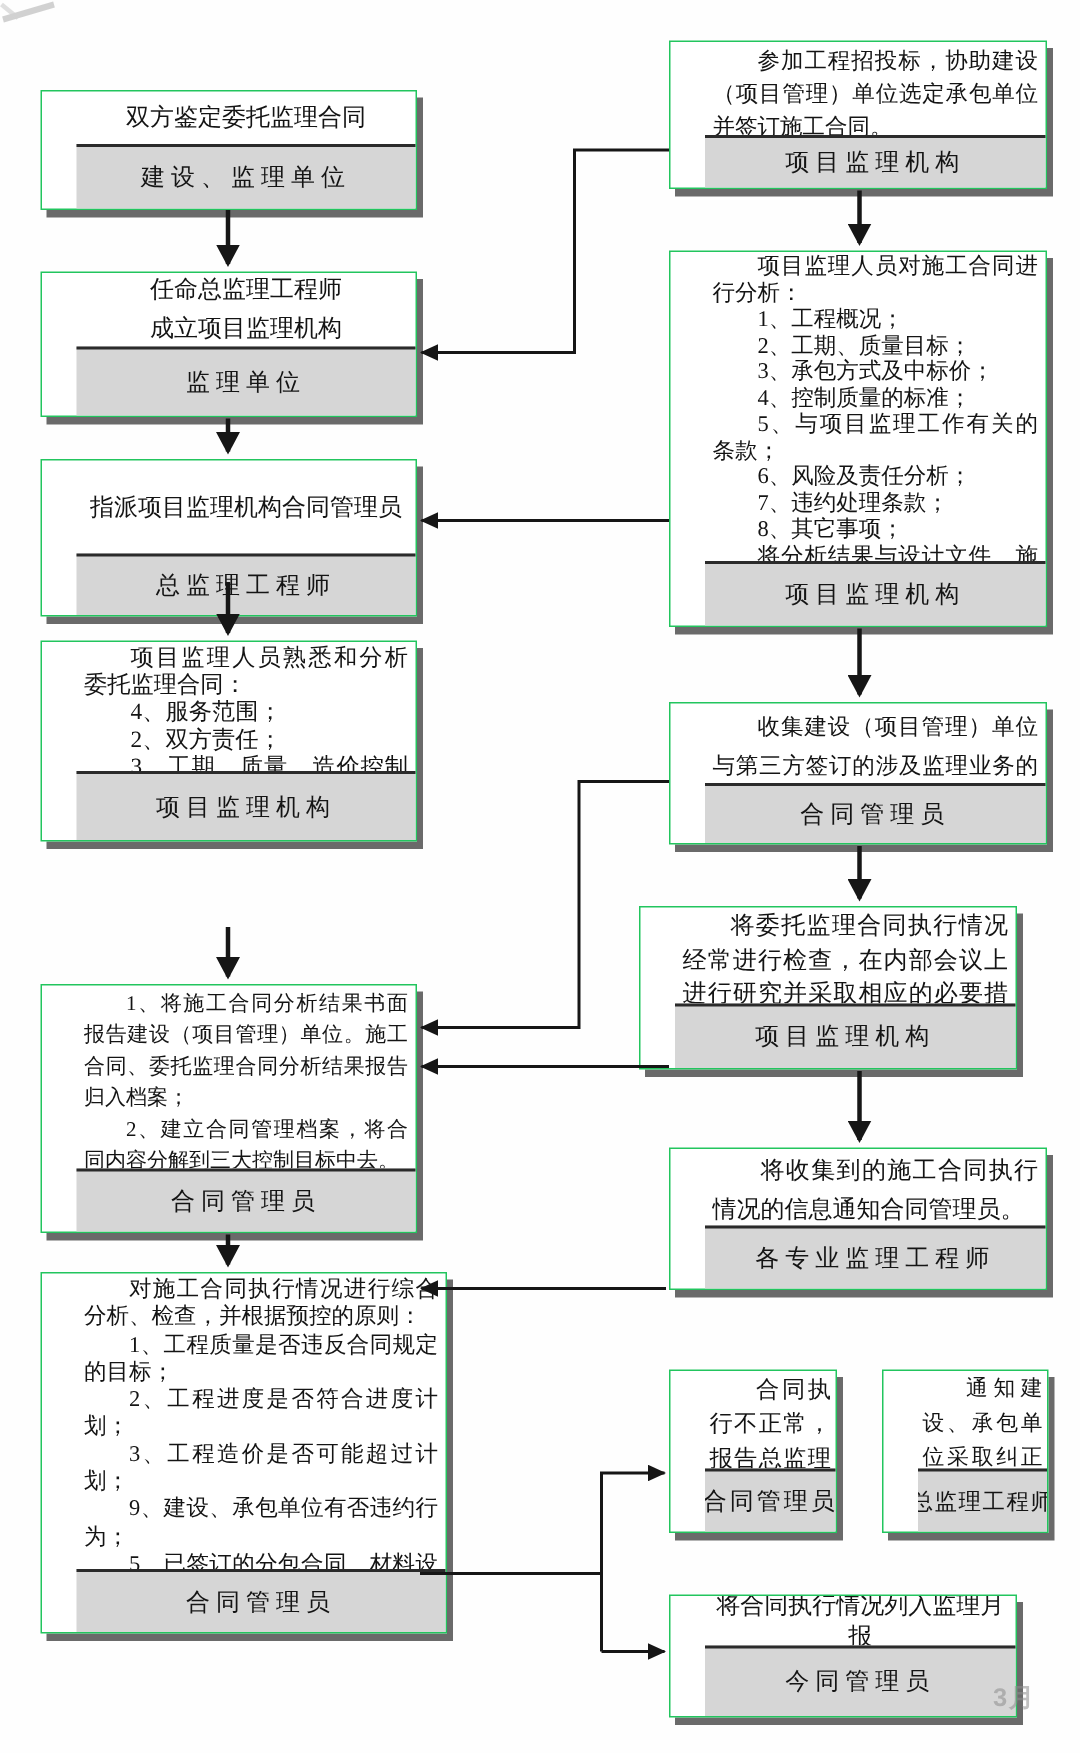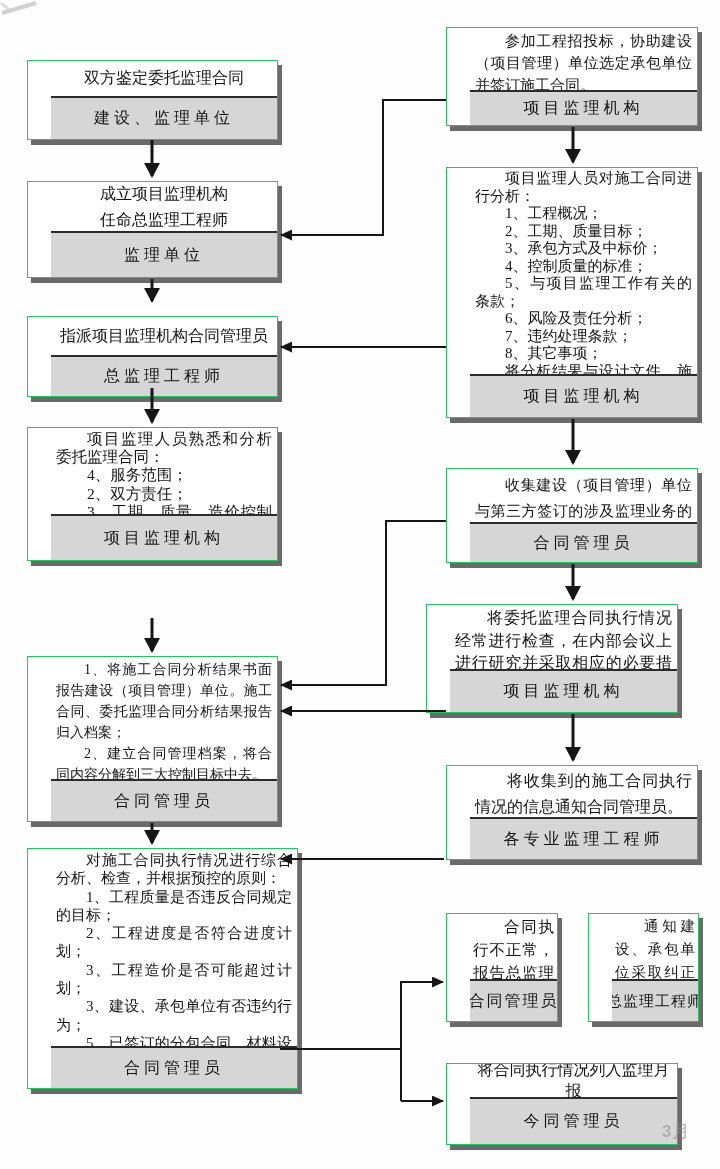--- a/index.html
+++ b/index.html
@@ -56,27 +56,27 @@
 
   <div class="box" style="left:27px;top:60px;width:251px;height:80px">
     <div class="bd center t-a">
       <p>双方鉴定委托监理合同</p>
     </div>
     <div class="ft" style="height:41px">建设、监理单位</div>
   </div>
 
   <div class="box" style="left:27px;top:181px;width:251px;height:97px">
     <div class="bd center t-b">
+      <p>任命总监理工程师</p>
       <p>成立项目监理机构</p>
-      <p>任命总监理工程师</p>
     </div>
     <div class="ft" style="height:44px">监理单位</div>
   </div>
 
-  <div class="box" style="left:27px;top:316px;width:251px;height:81px">
+  <div class="box" style="left:27px;top:306px;width:251px;height:105px">
     <div class="bd center t-c">
       <p>指派项目监理机构合同管理员</p>
     </div>
     <div class="ft" style="height:39px">总监理工程师</div>
   </div>
 
   <div class="box" style="left:27px;top:427px;width:251px;height:134px">
     <div class="bd t-d">
       <p>项目监理人员熟悉和分析委托监理合同：</p>
       <p>4、服务范围；</p>
@@ -96,21 +96,21 @@
     </div>
     <div class="ft" style="height:40px">合同管理员</div>
   </div>
 
   <div class="box" style="left:27px;top:848px;width:271px;height:241px">
     <div class="bd t-f">
       <p>对施工合同执行情况进行综合分析、检查，并根据预控的原则：</p>
       <p>1、工程质量是否违反合同规定的目标；</p>
       <p>2、工程进度是否符合进度计划；</p>
       <p>3、工程造价是否可能超过计划；</p>
-      <p>3、建设、承包单位有否违约行为；</p>
+      <p>9、建设、承包单位有否违约行为；</p>
       <p>5、已签订的分包合同、材料设备订货合同执行情况；</p>
 
     </div>
     <div class="ft" style="height:40px">合同管理员</div>
   </div>
 
   <div class="box" style="left:446px;top:27px;width:252px;height:99px">
     <div class="bd t-g">
       <p>参加工程招投标，协助建设（项目管理）单位选定承包单位并签订施工合同。</p>
     </div>

